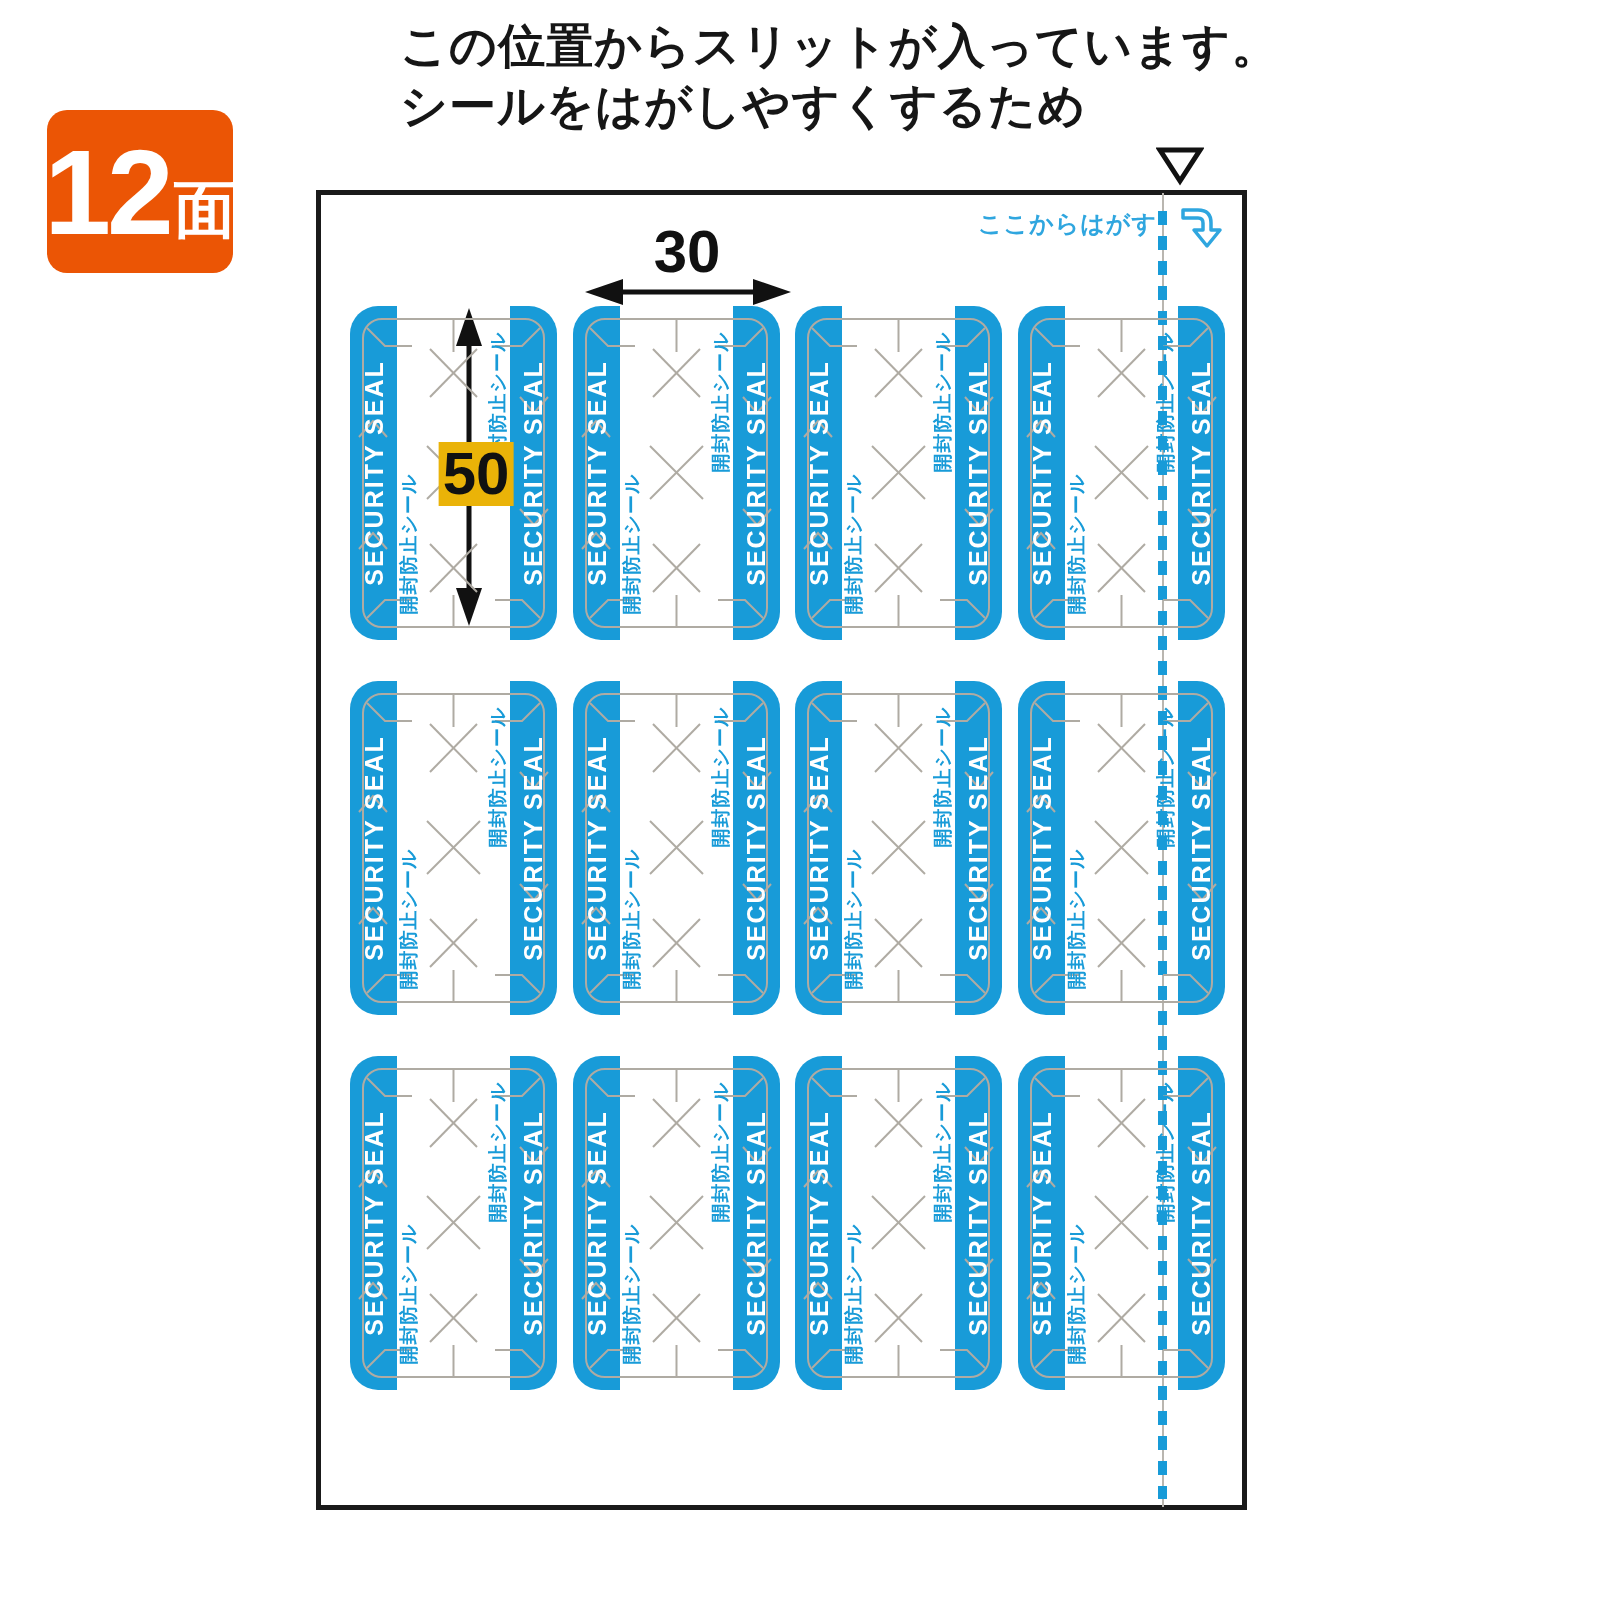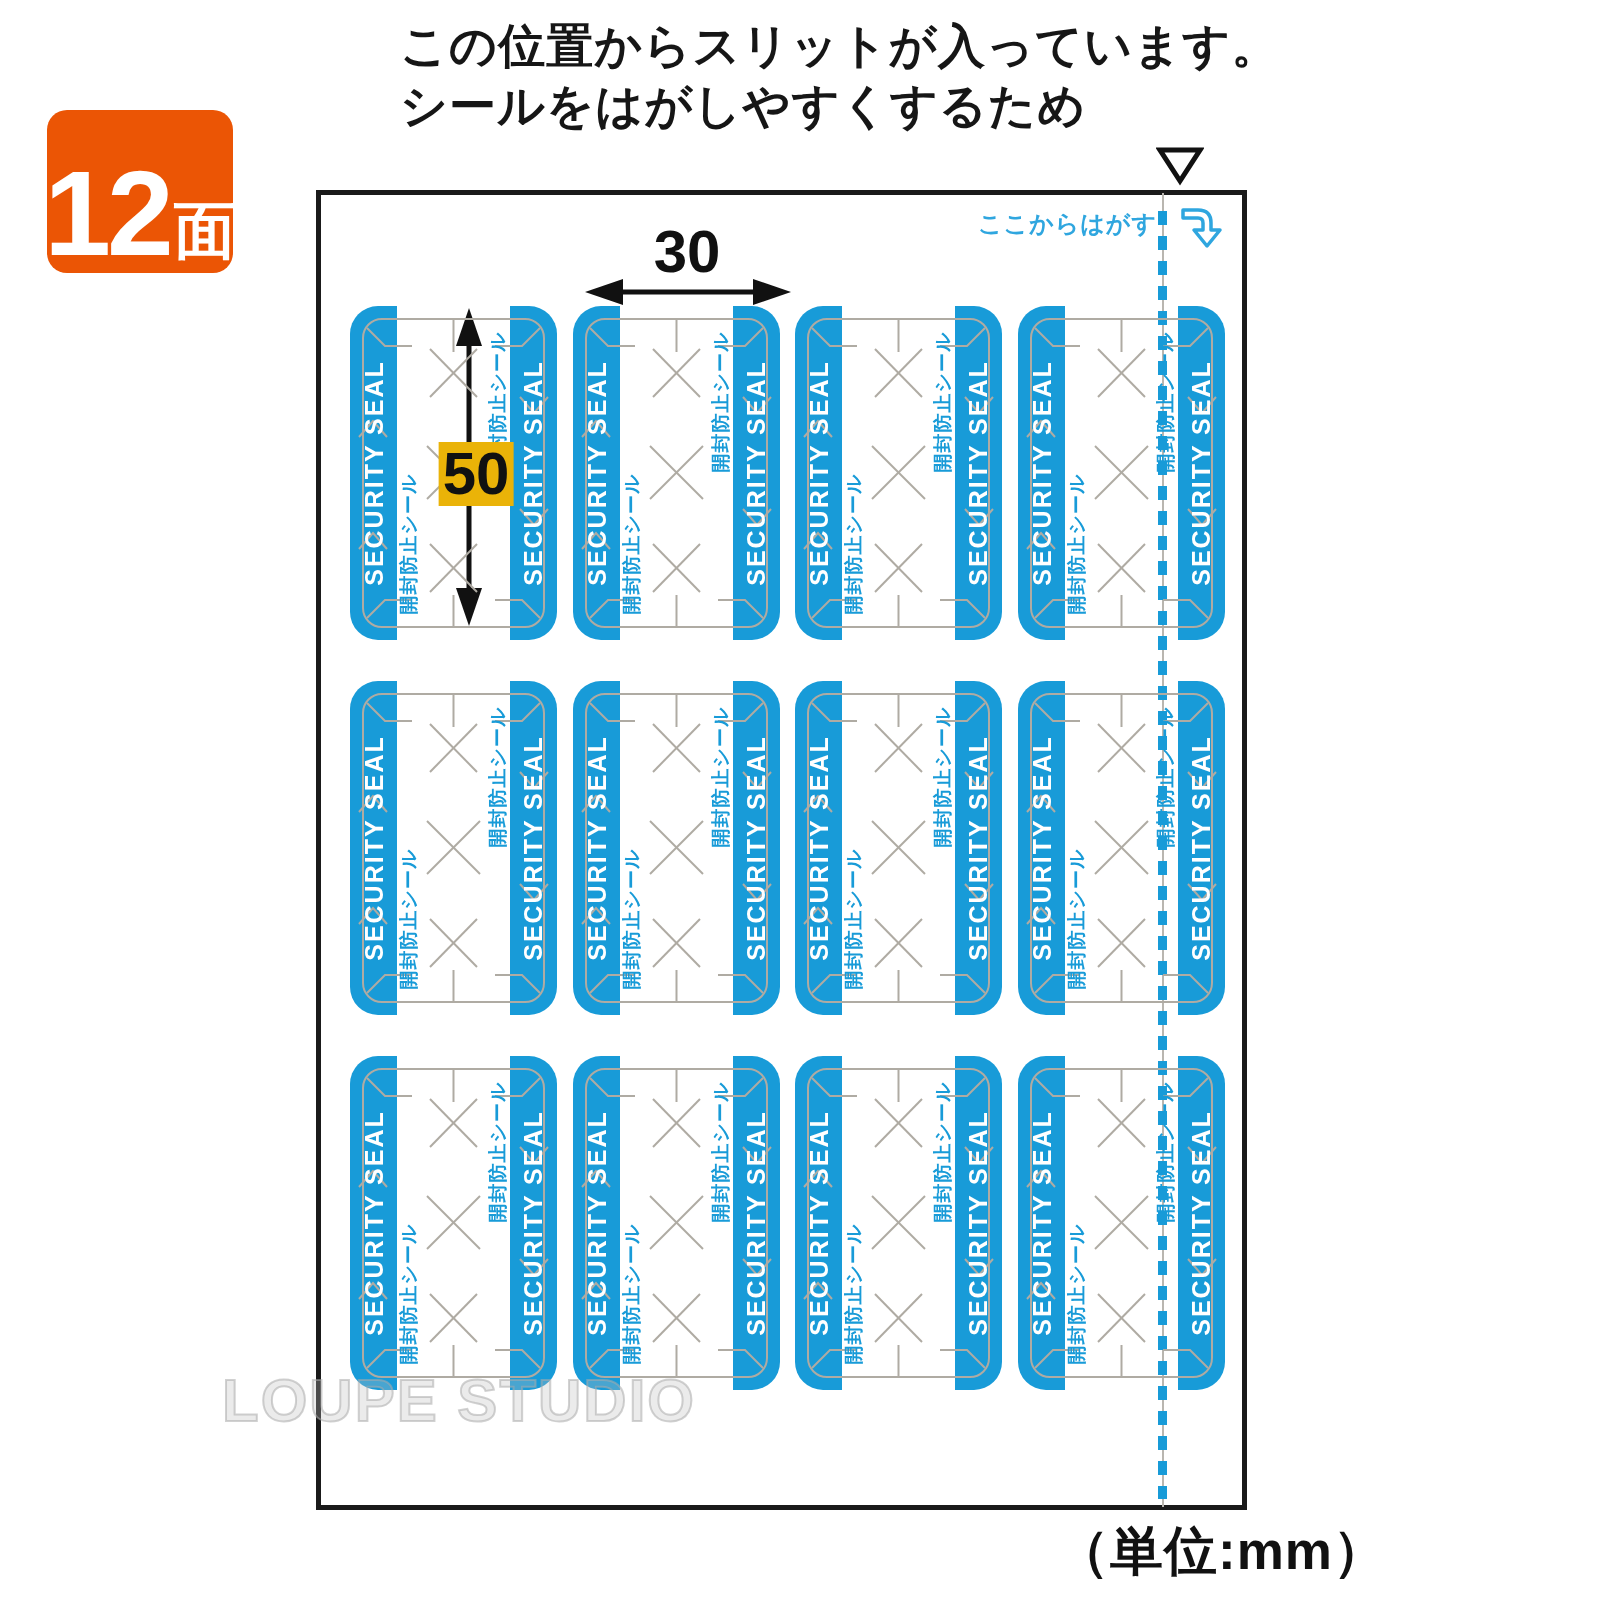--- a/index.html
+++ b/index.html
@@ -11,21 +11,21 @@
   *{margin:0;padding:0;box-sizing:border-box;}
   body{font-family:"Liberation Sans","DejaVu Sans",sans-serif;background:#fff;}
   .canvas{position:relative;width:1600px;height:1600px;background:#fff;overflow:hidden;}
 
   
   .annotation{position:absolute;left:400px;top:16px;font-size:47px;font-weight:600;
     color:#161616;line-height:60px;letter-spacing:1px;white-space:nowrap;}
 
   
   .badge{position:absolute;left:47px;top:110px;width:186px;height:163px;border-radius:20px;
-    background:var(--badge-orange);display:flex;align-items:flex-end;justify-content:center;color:#fff;}
+    background:var(--badge-orange);display:flex;align-items:center;justify-content:center;color:#fff;}
   .badge-count{font-size:120px;font-weight:bold;line-height:1;letter-spacing:-4px;}
   .badge-unit{font-size:62px;font-weight:bold;margin-top:36px;margin-left:4px;}
 
   
   .tri{position:absolute;left:1156px;top:146px;}
 
   
   .sheet{position:absolute;left:316px;top:190px;width:931px;height:1320px;
     border:5px solid #1a1a1a;background:#fff;}
   .slit-gray{position:absolute;left:841px;top:-2px;width:2px;height:1314px;background:#b9b6b0;z-index:0;}
@@ -441,17 +441,15 @@
     <polygon points="206,20 168,7 168,33"></polygon>
   </svg>
 
   <svg class="dim-arrow" style="left:450px;top:308px;" width="38" height="318" viewBox="0 0 38 318">
     <line x1="19" y1="10" x2="19" y2="308"></line>
     <polygon points="19,0 6,38 32,38"></polygon>
     <polygon points="19,318 6,280 32,280"></polygon>
   </svg>
   <div class="dim-text dim-text-50" style="left:476px;top:442px;">50</div>
 
-  <div class="unit-note">（単位:mm）</div>
-
-  <div class="watermark">LOUPE STUDIO</div>
+
 
 </div>
 
 </body></html>

